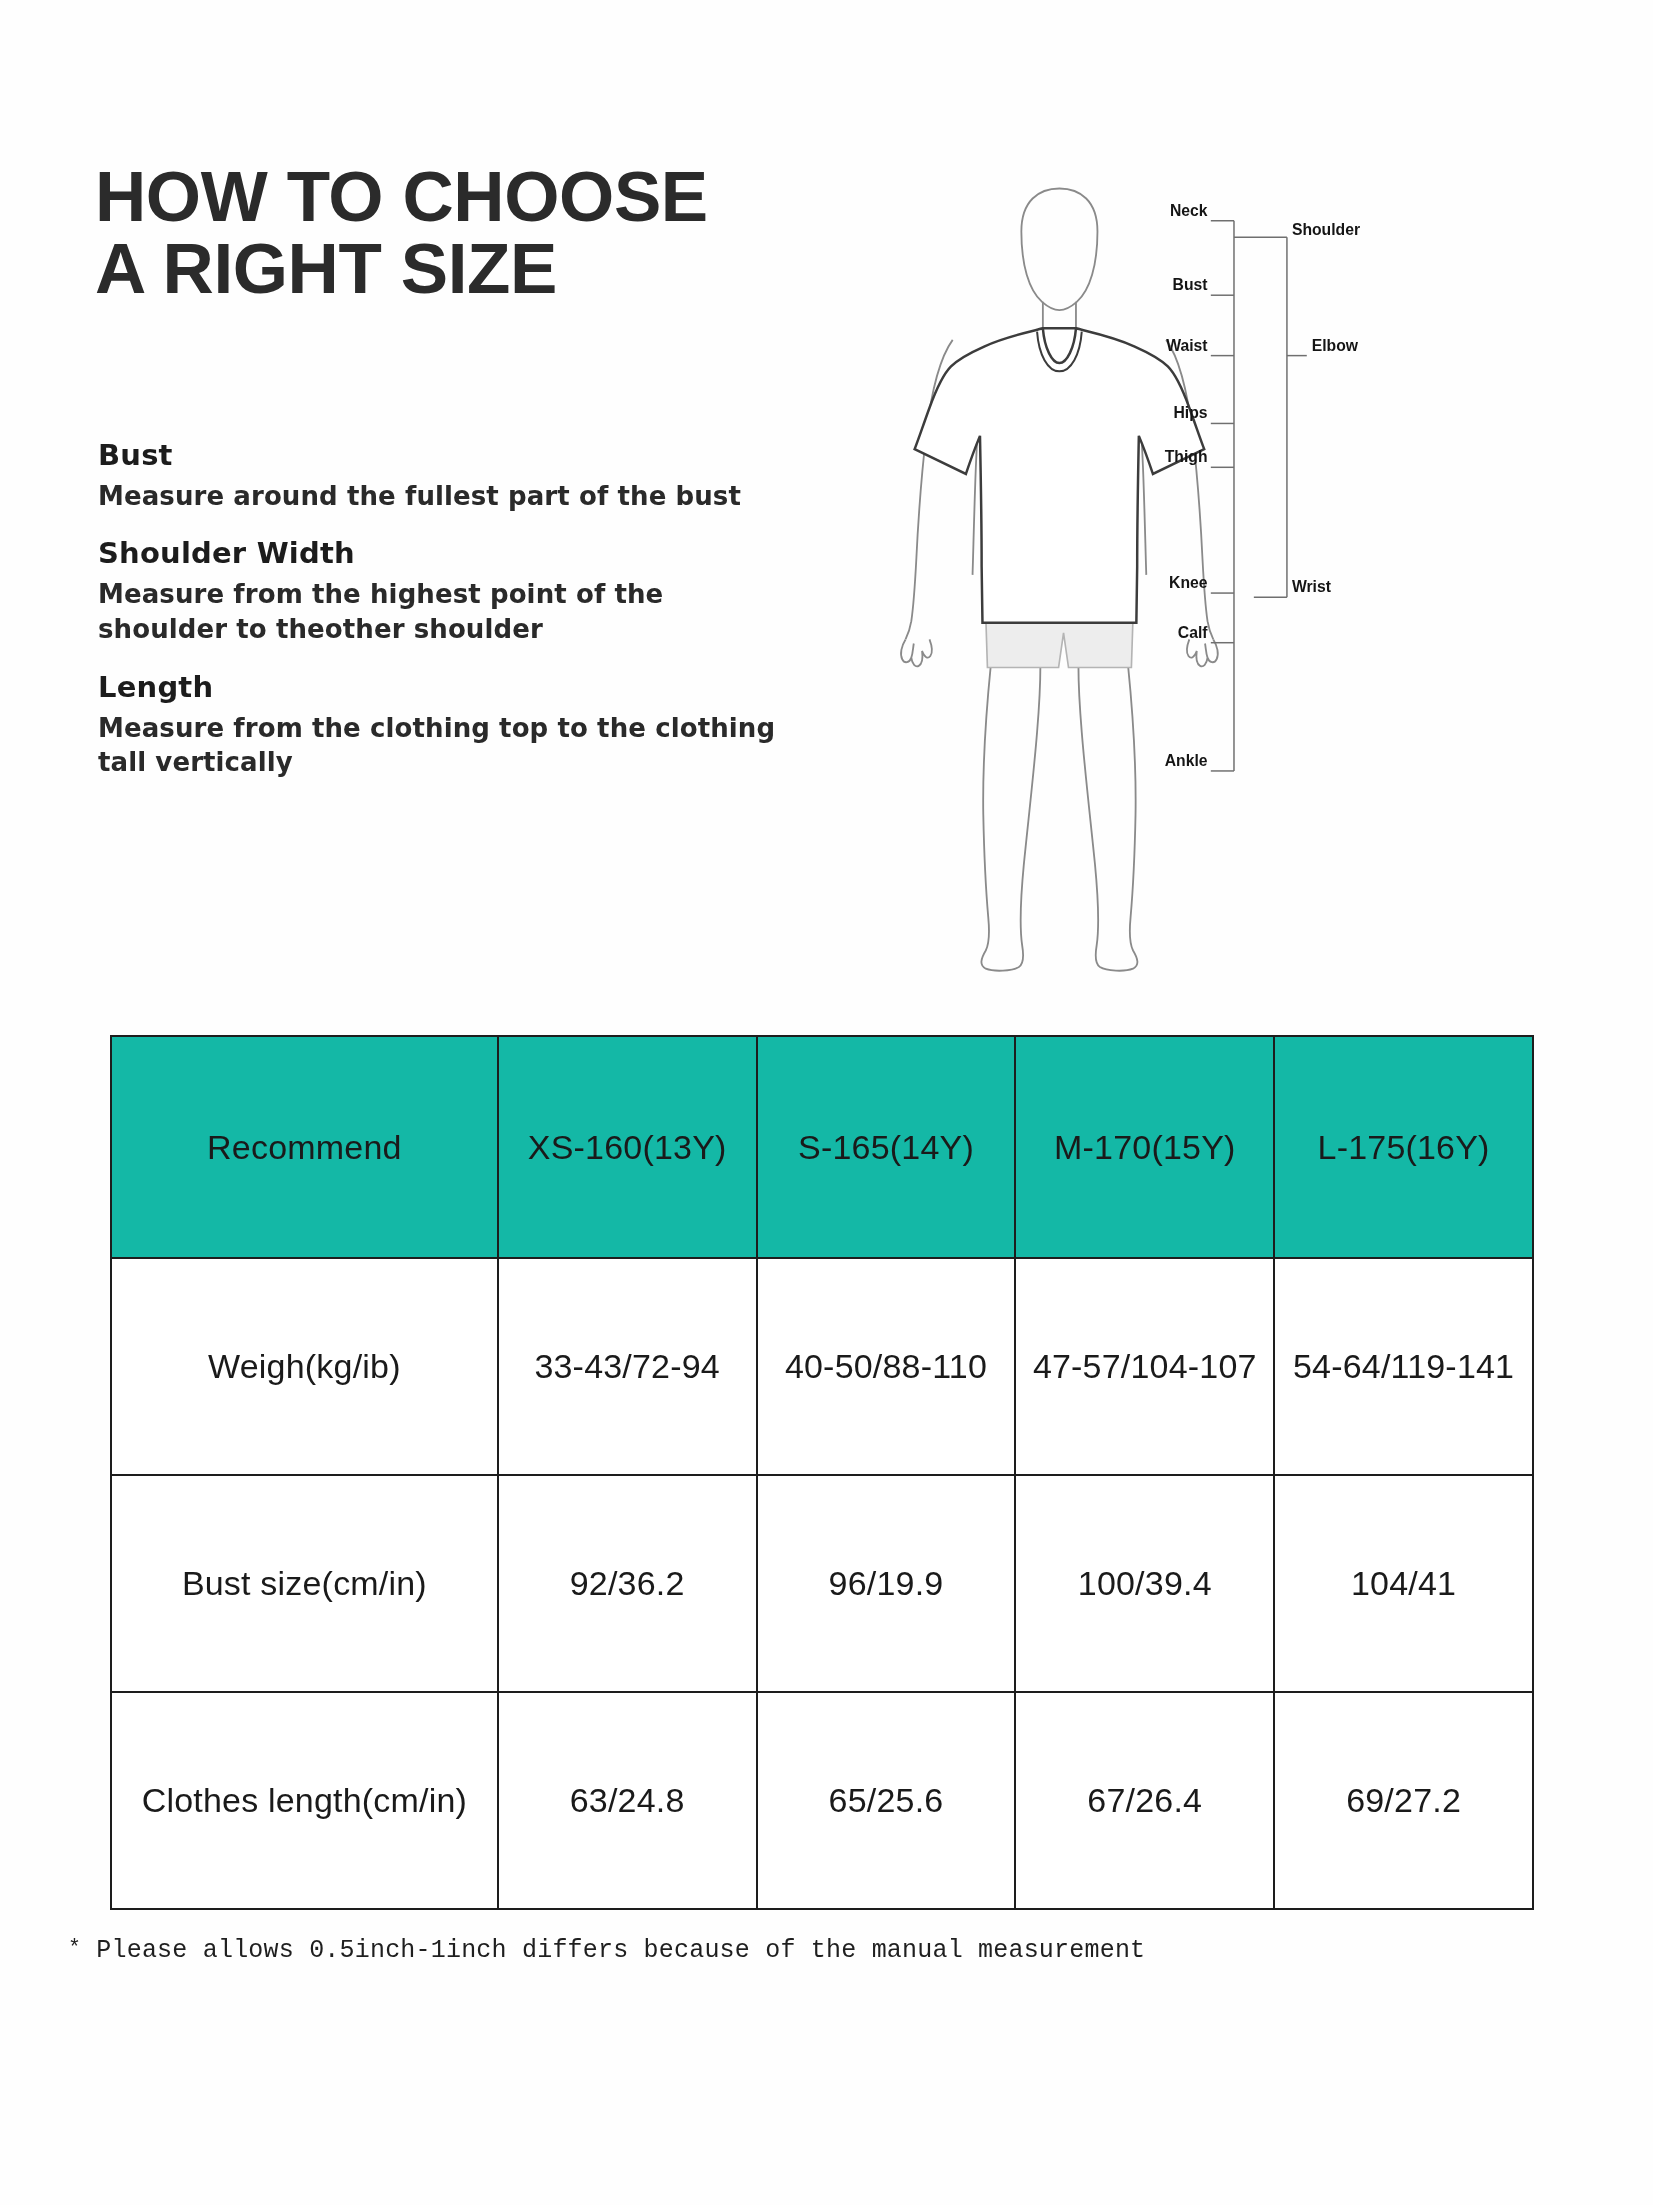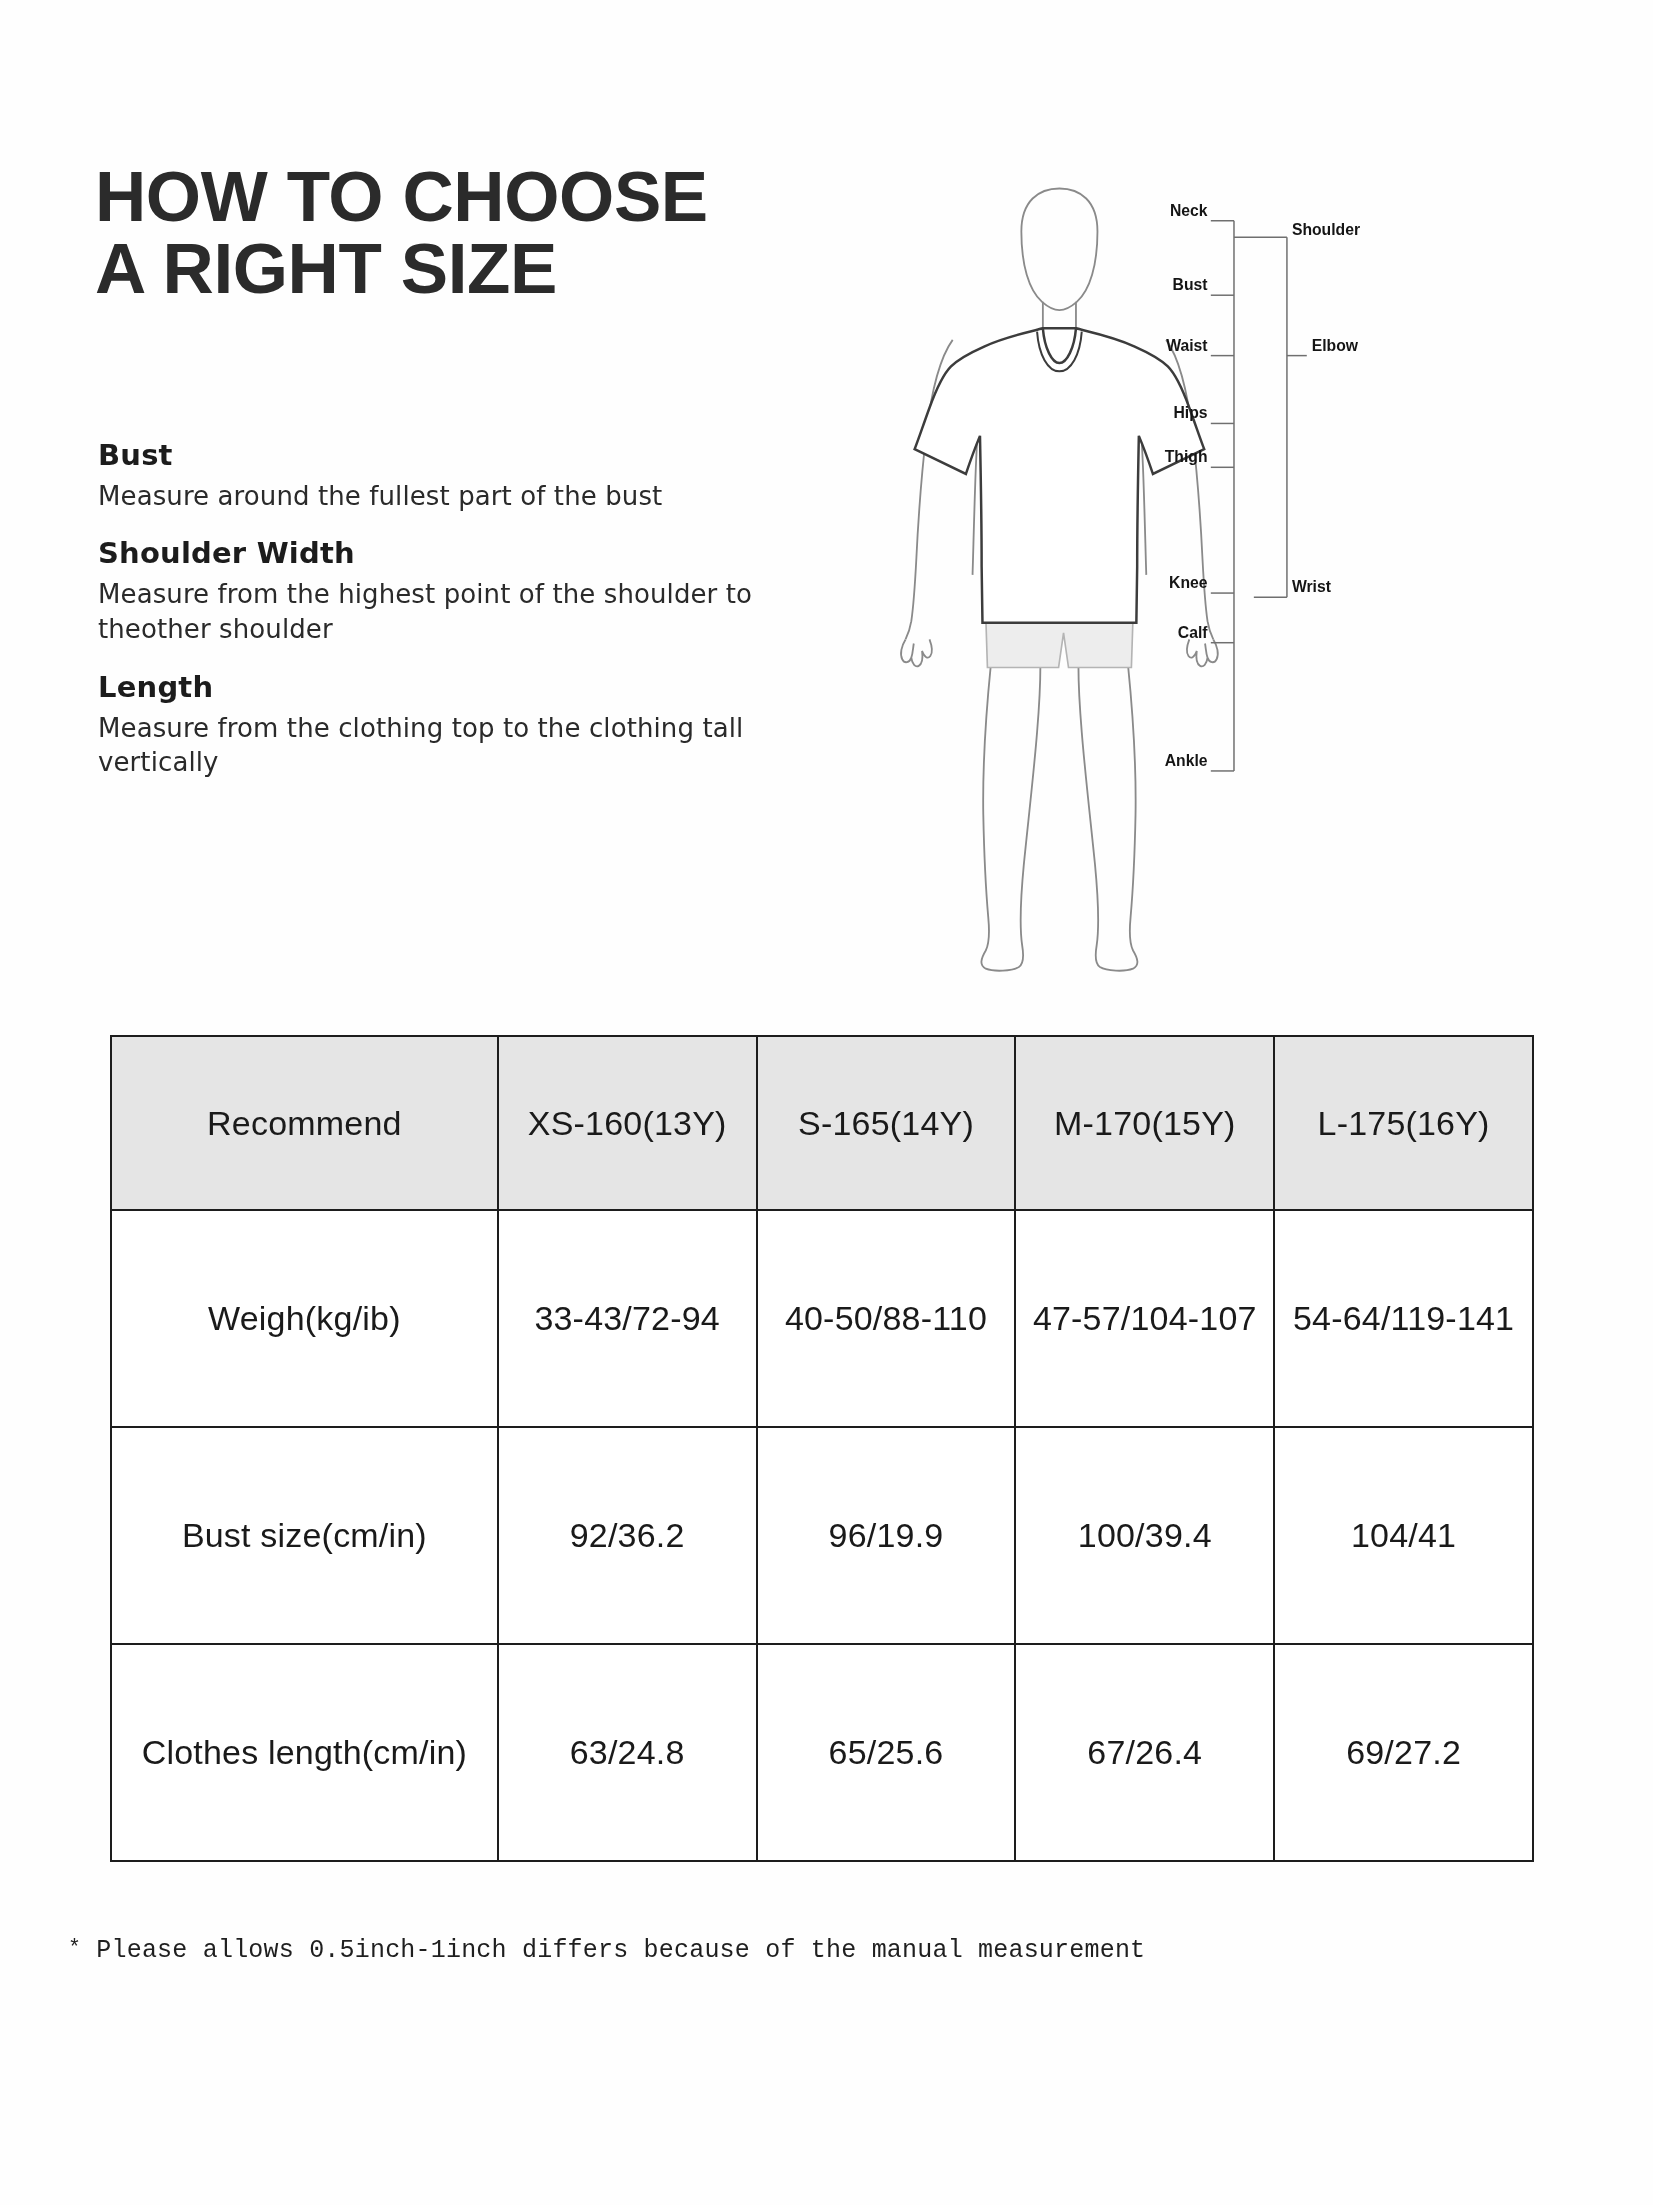--- a/index.html
+++ b/index.html
@@ -54,21 +54,21 @@
     font-family: "DejaVu Sans", sans-serif;
     font-weight: 700;
     font-size: 29px;
     line-height: 1.25;
     color: #1c1c1c;
     margin-bottom: 5.8px;
     letter-spacing: 0.2px;
   }
   .desc-body {
     font-family: "DejaVu Sans", sans-serif;
-    font-weight: 400;
+    font-weight: 700;
     font-size: 26px;
     line-height: 1.34;
     color: #2a2a2a;
     letter-spacing: 0.1px;
   }
 
   
   .figure-wrap {
     position: absolute;
     left: 860px;
@@ -90,22 +90,22 @@
   }
   .size-table td, .size-table th {
     border: 2.5px solid #1d1d1d;
     text-align: center;
     vertical-align: middle;
     font-family: "Liberation Sans", sans-serif;
     font-weight: 400;
     color: #1a1a1a;
   }
   .size-table thead th {
-    background: #e5e5e5;
-    height: 174px;
+    background: #14b8a6;
+    height: 222px;
     font-size: 34px;
     letter-spacing: 0.2px;
   }
   .size-table tbody td {
     background: #ffffff;
     height: 217px;
     font-size: 34px;
     letter-spacing: 0.2px;
     margin-left: 44px;
   }

